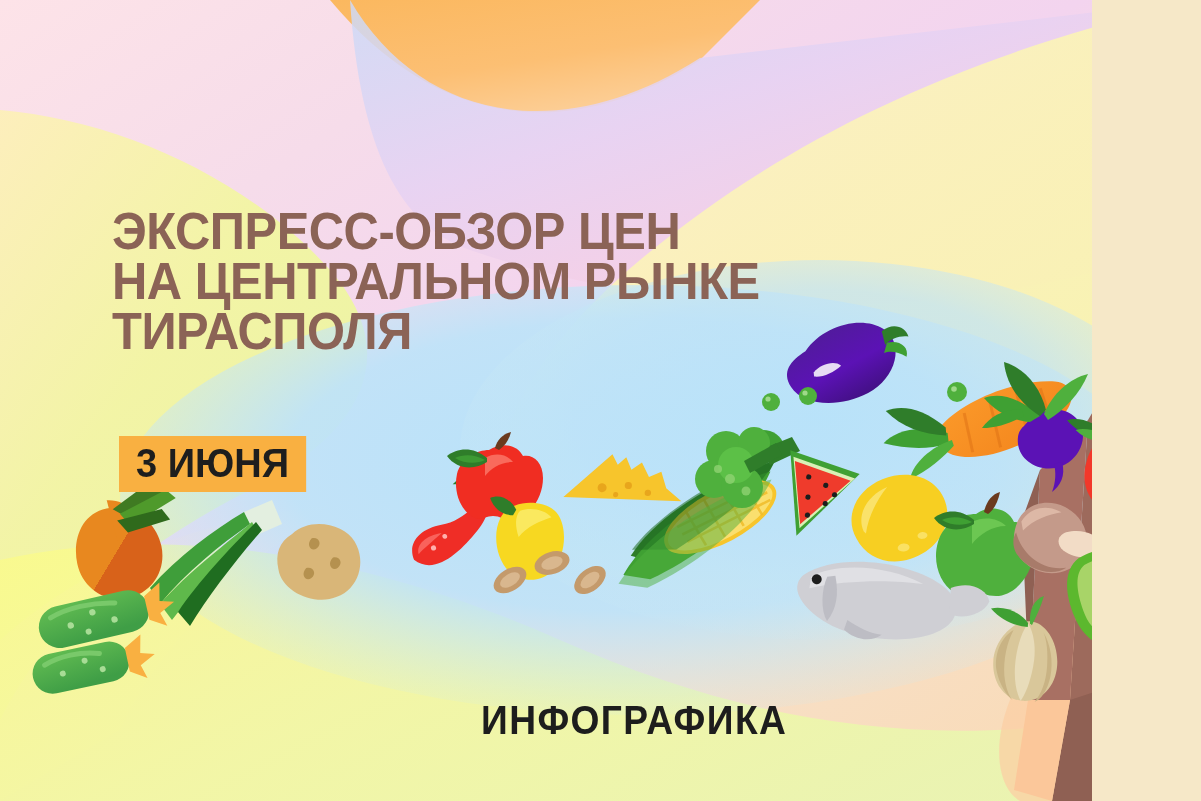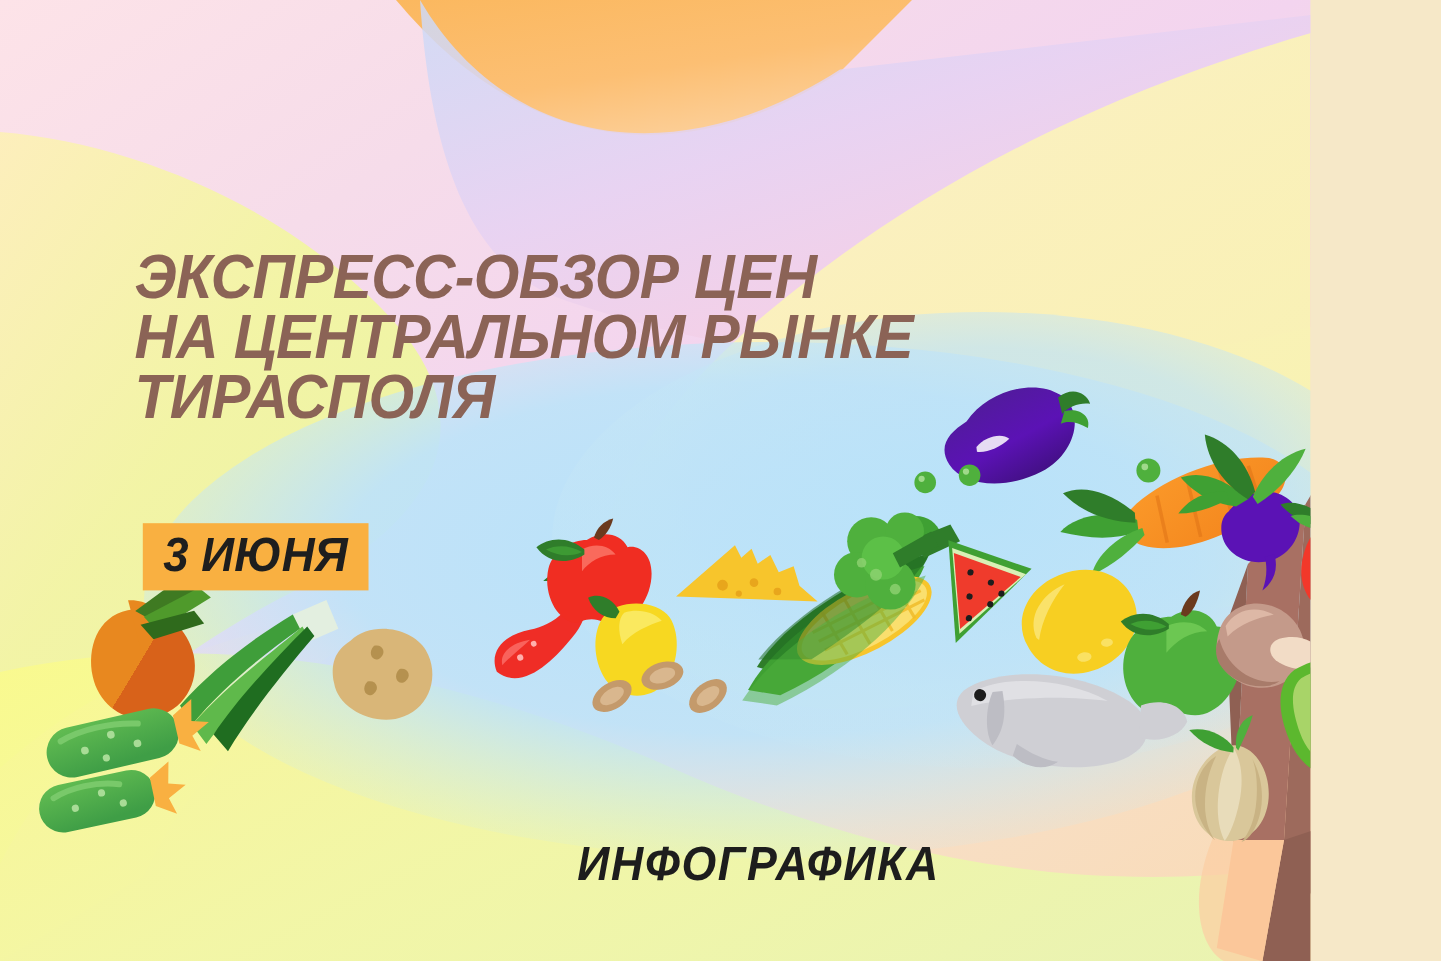--- a/index.html
+++ b/index.html
@@ -3,21 +3,21 @@
 <meta charset="utf-8">
 <title>Экспресс-обзор цен</title>
 <style>
   html,body{margin:0;padding:0;}
   body{
     width:1201px;height:801px;overflow:hidden;
     font-family:"Liberation Sans", sans-serif;
     background:#f6e8c8;
   }
   #poster{
-    position:relative;width:1092px;height:801px;overflow:hidden;font-style:italic;
+    position:relative;width:1092px;height:801px;overflow:hidden;
   }
   #bg-svg, #veg-svg{
     position:absolute;left:0;top:0;width:1201px;height:801px;
     display:block;
   }
   #veg-svg{pointer-events:none;}
 
   
   #text-layer{position:absolute;left:0;top:0;width:1201px;height:801px;}
 

